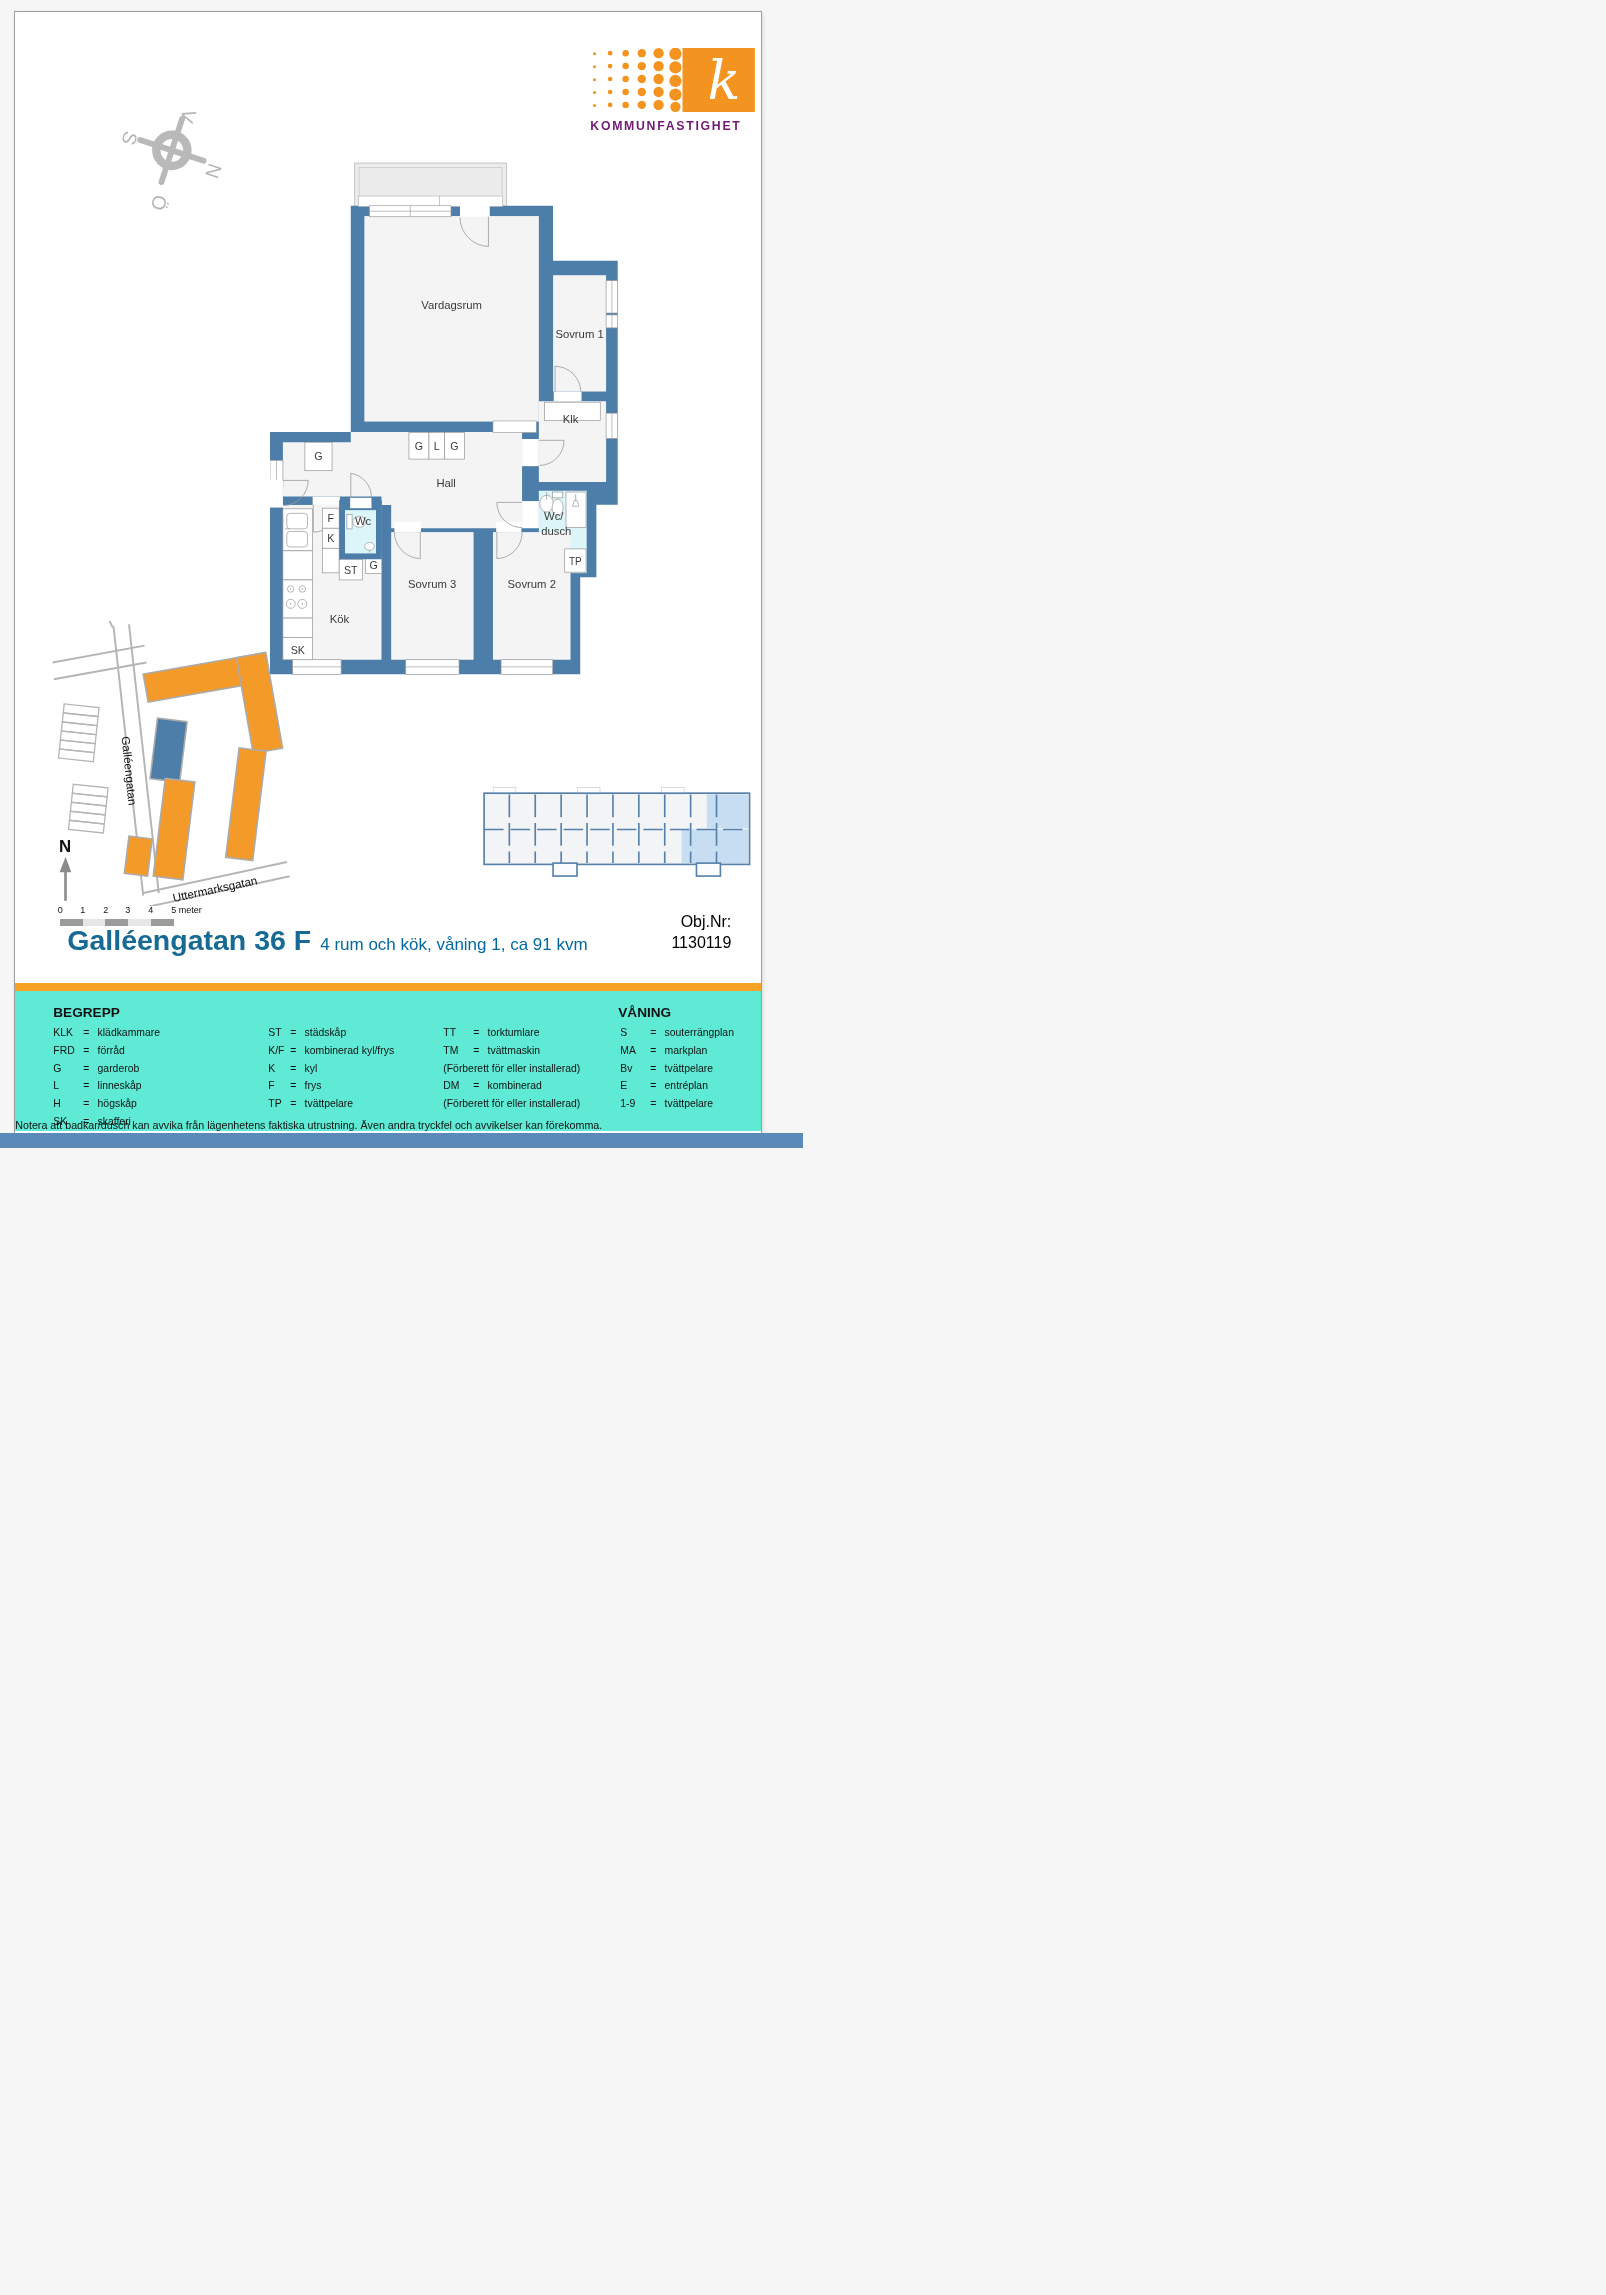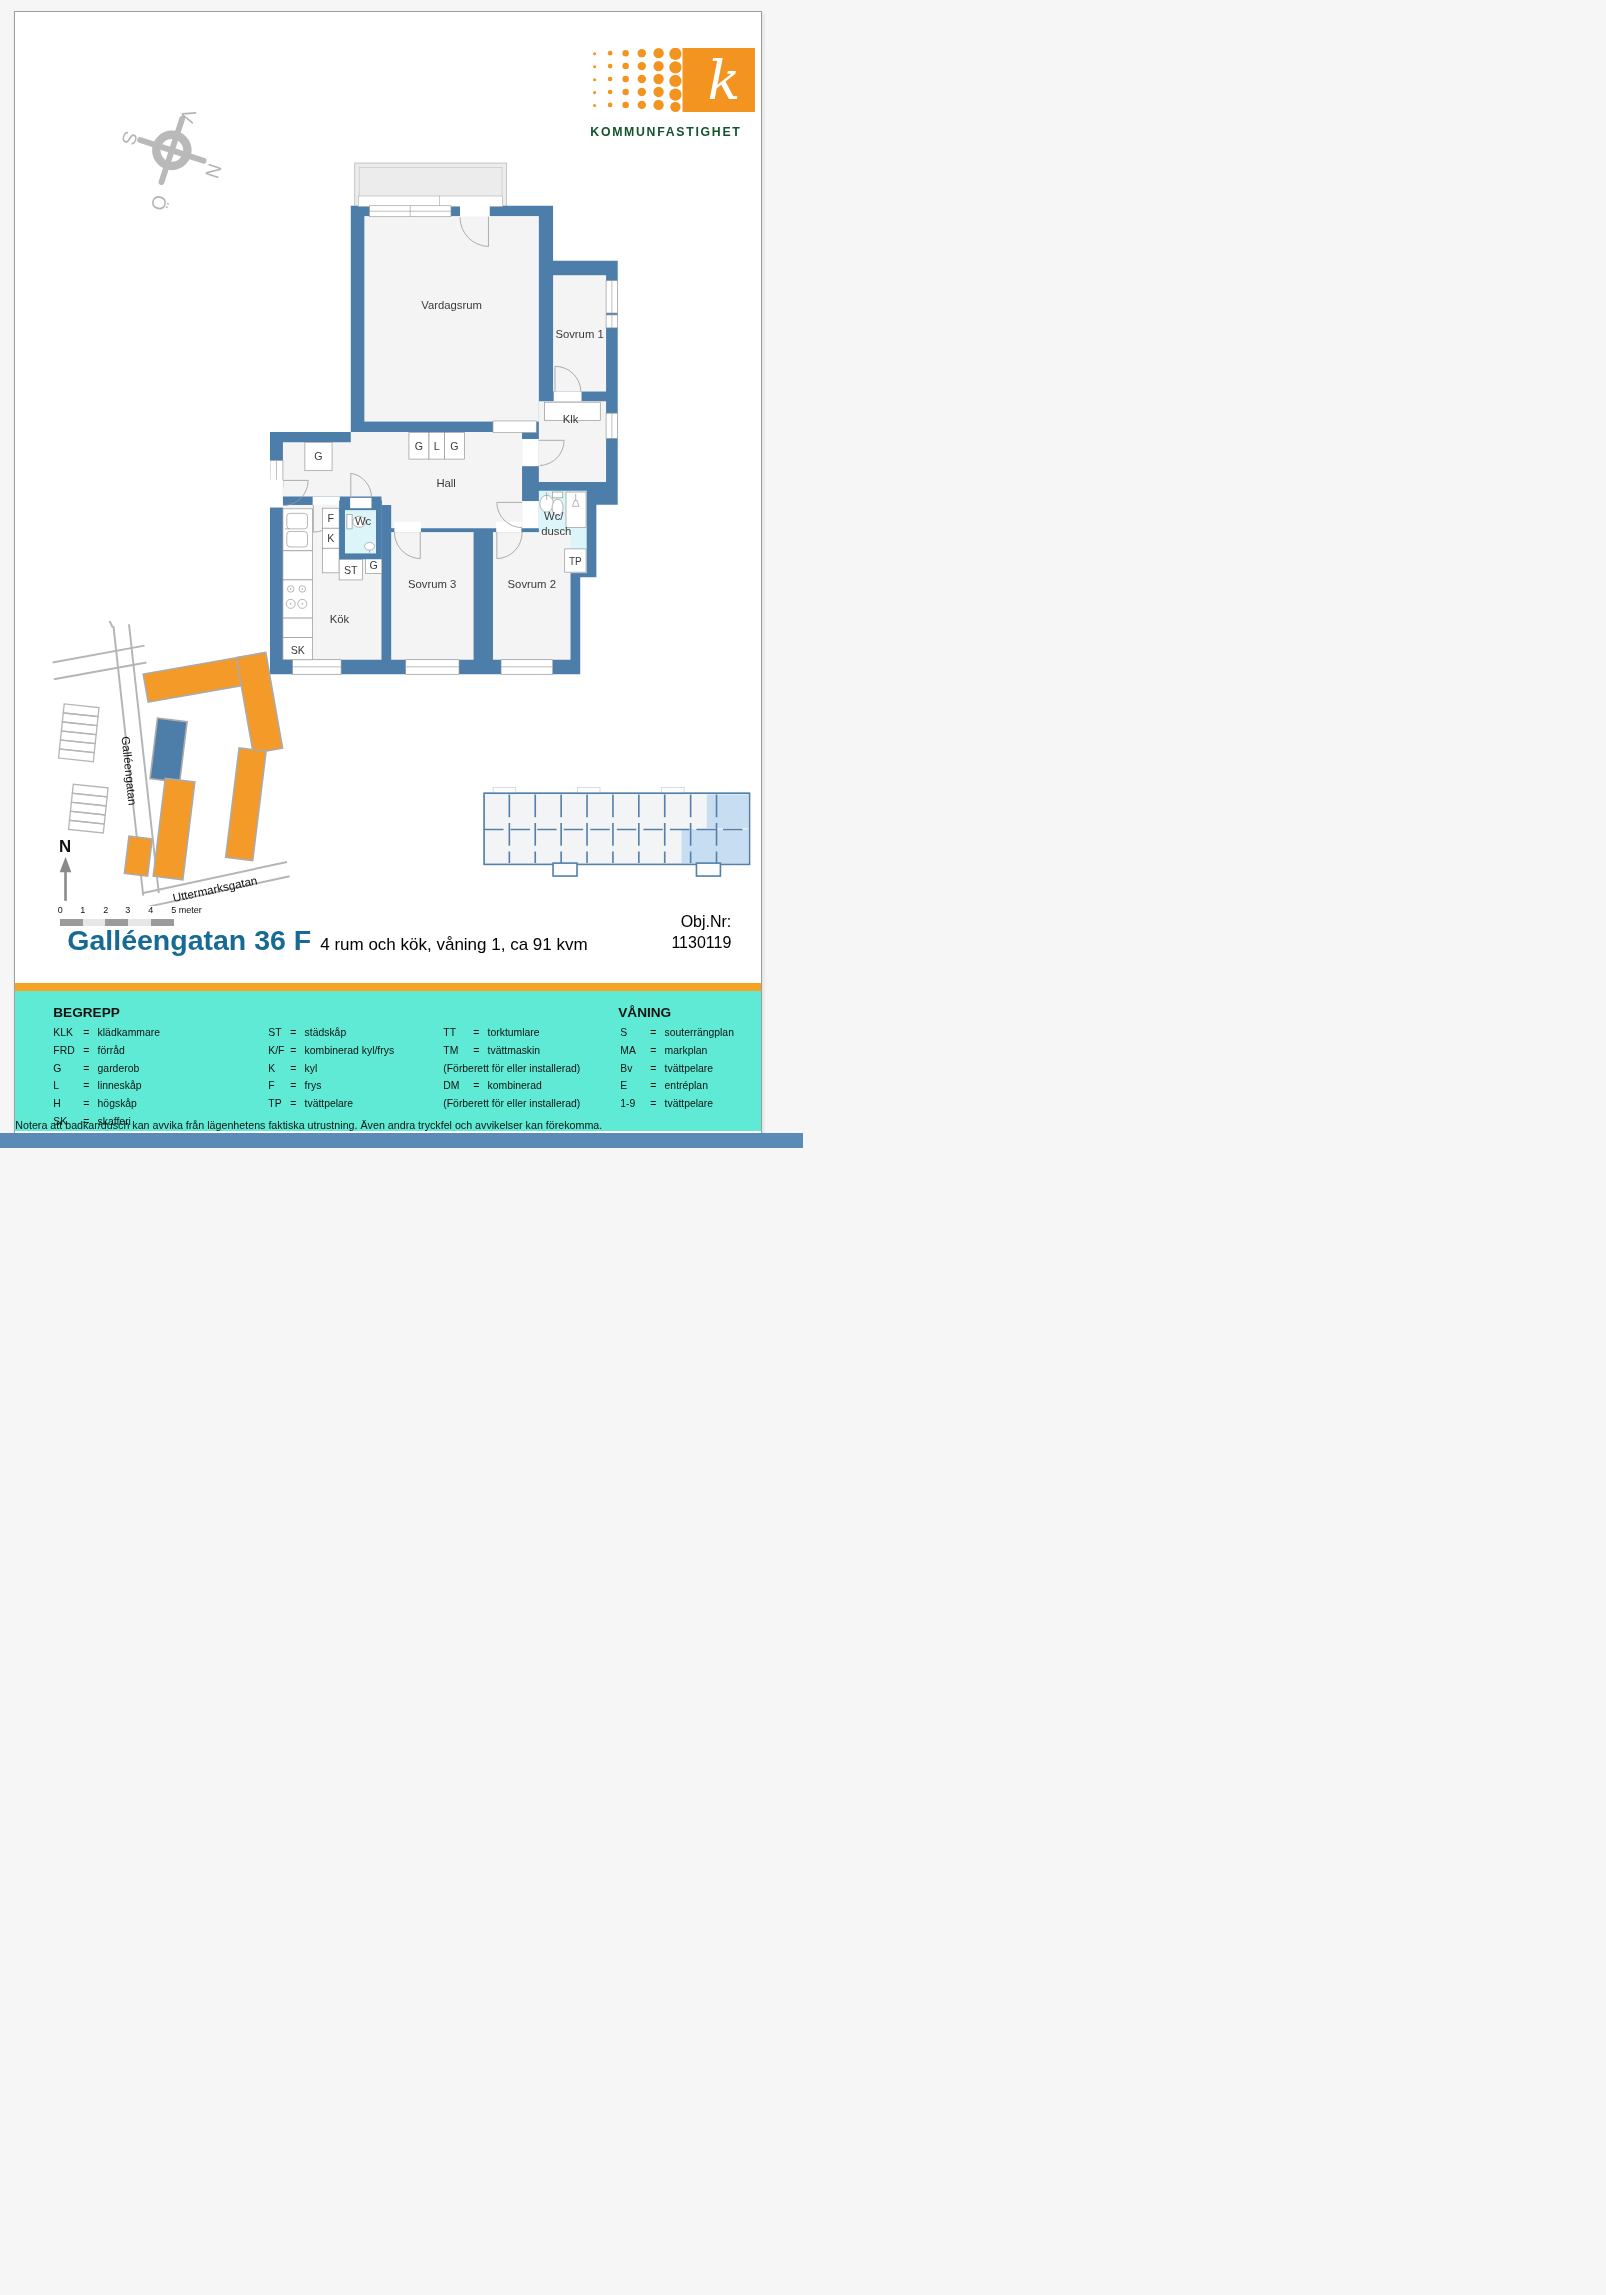--- a/index.html
+++ b/index.html
@@ -2,37 +2,37 @@
 <html style="font-size:10.4px"><head>
 <meta charset="utf-8">
 <style>
   html,body{margin:0;padding:0;}
   body{width:803px;height:1148px;position:relative;background:#f6f6f6;
        font-family:"Liberation Sans",sans-serif;color:#222;overflow:hidden;}
   .sheet{position:absolute;left:14.3px;top:11px;width:746px;height:1122px;
          background:#fff;border:1.3px solid #9e9e9e;box-shadow:1.3px 1.9px 3.9px rgba(0,0,0,.12);}
   
   .logo{position:absolute;left:575px;top:36px;width:165px;}
-  .brand{margin-top:11px;font-size:12.3px;font-weight:bold;letter-spacing:1.7px;color:#14532d;white-space:nowrap;}
+  .brand{margin-top:5px;font-size:12.3px;font-weight:bold;letter-spacing:1.7px;color:#701a75;white-space:nowrap;}
   
   .compass{position:absolute;left:83px;top:71px;}
   
   .plan{position:absolute;left:255px;top:148px;}
   
   .sitemap{position:absolute;left:31px;top:609px;}
   
   .overview{position:absolute;left:465px;top:765px;}
   
   .scalebar{position:absolute;left:45px;top:893px;width:168px;height:23px;}
   .scalebar .tick{position:absolute;top:0;font-size:9px;color:#111;}
   .sb-seg{position:absolute;top:13.6px;height:7.1px;width:23px;}
   
   .titlerow{position:absolute;left:52px;top:912px;display:flex;align-items:baseline;gap:9px;white-space:nowrap;}
   .addr{font-size:28.5px;font-weight:bold;color:#176a93;}
-  .sub{font-size:17px;color:#000000;}
+  .sub{font-size:17px;color:#0369a1;}
   .objblock{position:absolute;right:30px;top:899px;text-align:right;font-size:16px;color:#000000;line-height:21px;}
   
   .orangebar{position:absolute;left:0;top:971px;width:100%;height:7.8px;background:#f5a225;}
   .legend{position:absolute;left:0;top:979px;width:100%;height:140px;background:#5eead4;font-size:10.4px;color:#111;}
   .lg-h{position:absolute;font-size:13.6px;font-weight:bold;}
   .lg-col{position:absolute;}
   .lg-row{display:flex;margin-bottom:5.5px;line-height:12.3px;}
   .ab{display:inline-block;width:30px;}
   .ab.w34{width:22px;}
   .eq{display:inline-block;width:14.3px;}

